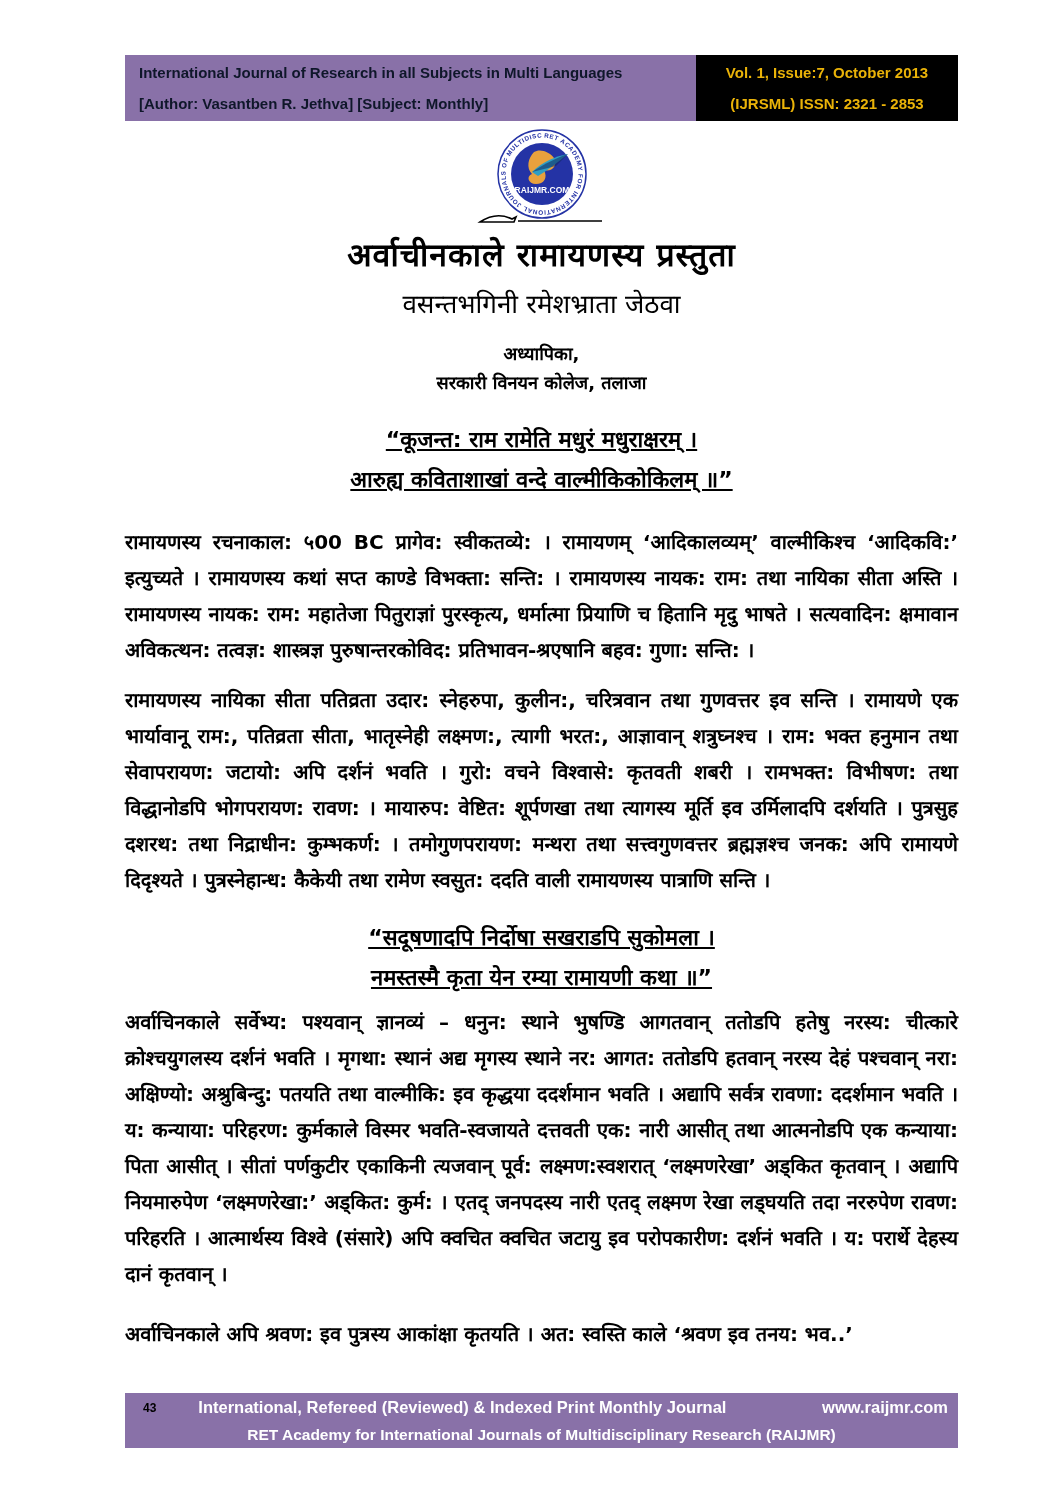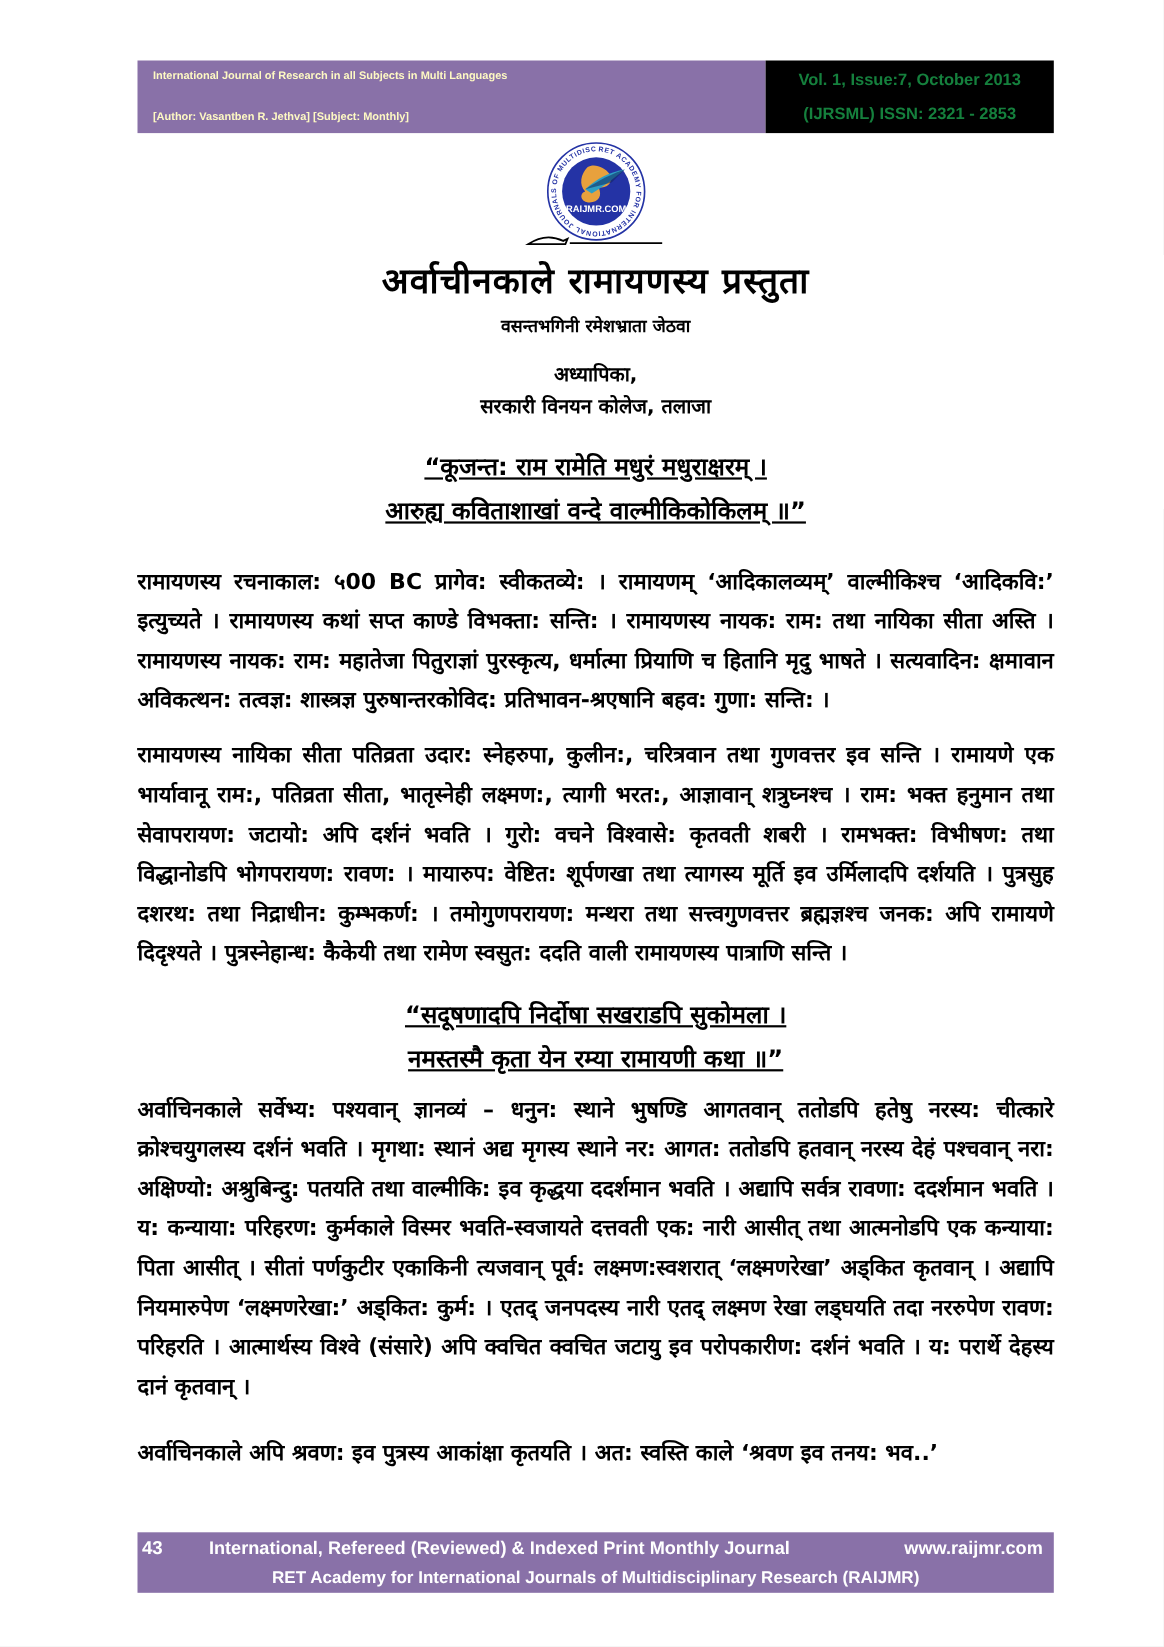--- a/index.html
+++ b/index.html
@@ -9,40 +9,40 @@
     background:#ffffff;
     font-family:"DejaVu Sans", sans-serif;
     color:#000;
     overflow:hidden;
   }
   .content { position:absolute; left:125px; top:55px; width:833px; }
 
   
   .header { display:flex; width:100%; height:66px; }
   .header-left {
-    flex:1; background:#8971A8; color:#fef9c3;
-    font-family:"Liberation Sans", sans-serif; font-weight:bold; font-size:10px;
+    flex:1; background:#8971A8; color:#0f172a;
+    font-family:"Liberation Sans", sans-serif; font-weight:bold; font-size:15px;
     padding:9px 0 9px 14px; box-sizing:border-box;
     display:flex; flex-direction:column; justify-content:space-between;
     white-space:nowrap;
   }
   .header-right {
-    width:262px; background:#000; color:#15803d;
+    width:262px; background:#000; color:#eab308;
     font-family:"Liberation Sans", sans-serif; font-weight:bold; font-size:15px;
     padding:9px 6px; box-sizing:border-box;
     display:flex; flex-direction:column; justify-content:space-between;
     text-align:center; white-space:nowrap;
   }
 
   
   .logo-wrap { margin-top:7px; text-align:center; height:100px; }
 
   
   .article-title { margin-top:4px; text-align:center; font-size:32px; font-weight:bold; letter-spacing:1px; }
-  .article-author { margin-top:10px; text-align:center; font-size:16px; font-weight:bold; }
+  .article-author { margin-top:10px; text-align:center; font-size:26px; font-weight:normal; }
   .author-designation { margin-top:20px; text-align:center; font-size:18px; font-weight:bold; }
   .author-affiliation { margin-top:5px; text-align:center; font-size:18px; font-weight:bold; }
 
   .verse { margin-top:26px; text-align:center; font-size:22px; font-weight:bold; line-height:40px;text-decoration:underline; }
   .verse div { margin:0; }
 
   .body-para {
     margin-top:24px; text-align:justify;
     font-size:20px; font-weight:bold; line-height:36px;
   }
@@ -50,21 +50,21 @@
 
   
   .footer {
     position:absolute; left:125px; top:1393px; width:833px; height:55px;
     background:#8971A8; color:#fff;
     font-family:"Liberation Sans", sans-serif; font-weight:bold;
     box-sizing:border-box; padding:5px 0 4px 0;
     display:flex; flex-direction:column; justify-content:space-between;
   }
   .footer-row1 { display:flex; align-items:center; font-size:16.5px; }
-  .footer-page-num { color:#ffffff; margin-left:4px; font-size:17px; }
+  .footer-page-num { color:#000000; margin-left:18px; font-size:12px; }
   .footer-line1 { margin-left:42px; }
   .footer-url { margin-left:auto; margin-right:10px; }
   .footer-row2 { text-align:center; font-size:15.5px; }
 </style>
 </head>
 <body>
 
 <div class="page">
   <div class="content">
 

